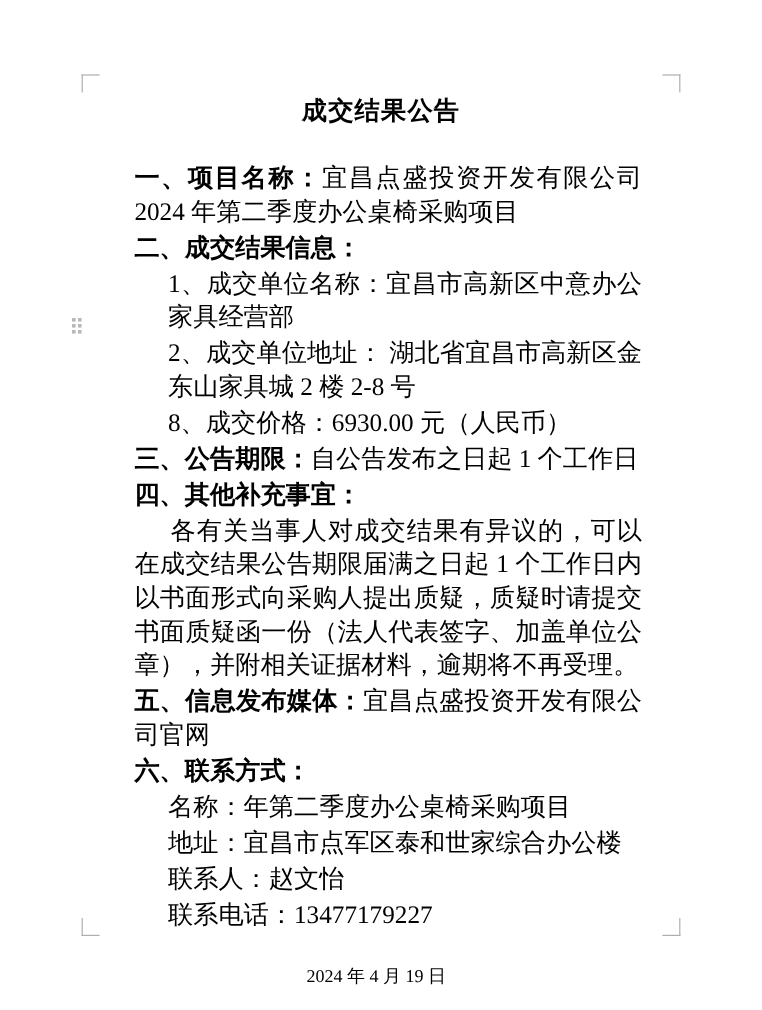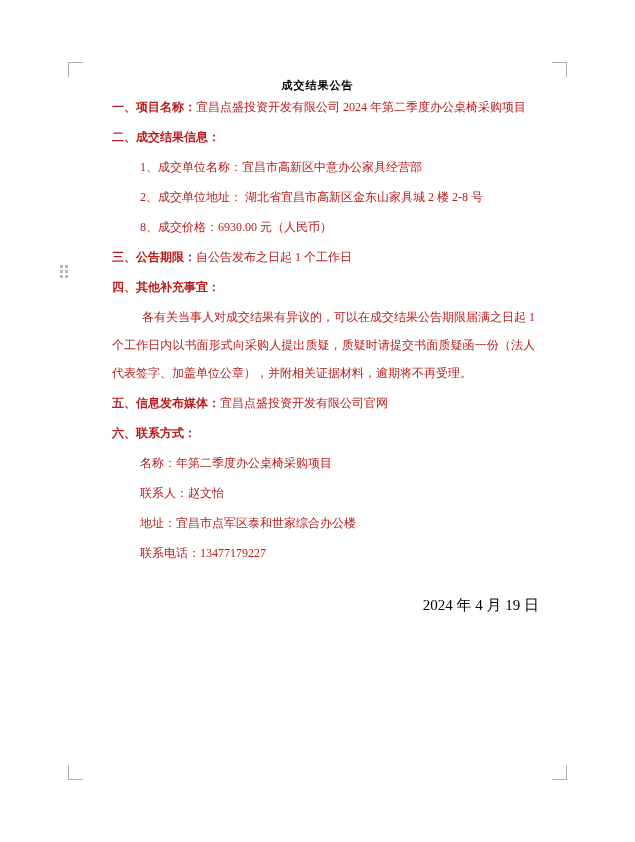--- a/index.html
+++ b/index.html
@@ -55,30 +55,31 @@
 
   .content {
     position: absolute;
     left: 88px;
     top: 78px;
     width: 459px;
   }
 
   .doc-title {
     text-align: center;
-    font-size: 11px;
+    font-size: 21px;
     font-weight: bold;
     letter-spacing: 1px;
+    margin-bottom: 28px;
     color: #000;
   }
 
   .para {
-    font-size: 12px;
+    font-size: 21px;
     line-height: 28px;
-    color: #b91c1c;
+    color: #000000;
     text-align: justify;
     margin: 0 12px 2px 0;
   }
   .lvl1 {
     text-indent: 0;
     padding-left: 24px;
   }
   .lvl1 .lead { font-weight: bold; }
   .lvl2 {
     padding-left: 52px;
@@ -87,21 +88,21 @@
   .lvl2 .lead { font-weight: normal; }
   .body-indent {
     padding-left: 24px;
     text-indent: 30px;
   }
   .sub-line {
     padding-left: 52px;
   }
   .date-line {
     margin-top: 24px;
-    text-align: right;
+    text-align: center;
     padding-right: 8px;
     font-size: 15px;
     line-height: 28px;
   }
 </style>
 </head>
 <body>
 
 <div class="page">
 
@@ -153,24 +154,24 @@
       <span class="lead">五、信息发布媒体：</span><span>宜昌点盛投资开发有限公司官网</span>
     </p>
 
     <p class="para lvl1">
       <span class="lead">六、联系方式：</span>
     </p>
     <p class="para sub-line">
       <span>名称：</span><span>年第二季度办公桌椅采购项目</span>
     </p>
     <p class="para sub-line">
-      <span>联系人：</span><span>赵文怡</span>
+      <span>地址：</span><span>宜昌市点军区泰和世家综合办公楼</span>
     </p>
     <p class="para sub-line">
-      <span>地址：</span><span>宜昌市点军区泰和世家综合办公楼</span>
+      <span>联系人：</span><span>赵文怡</span>
     </p>
     <p class="para sub-line">
       <span>联系电话：</span><span>13477179227</span>
     </p>
 
     <div class="date-line">2024 年 4 月 19 日</div>
 
   </div>
 </div>
 

